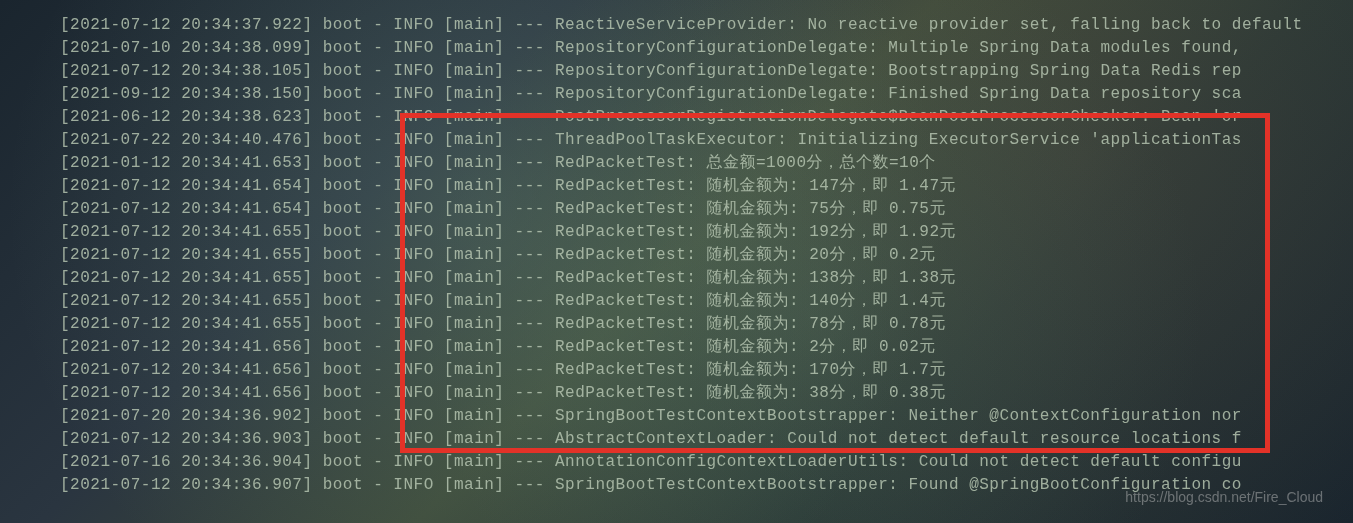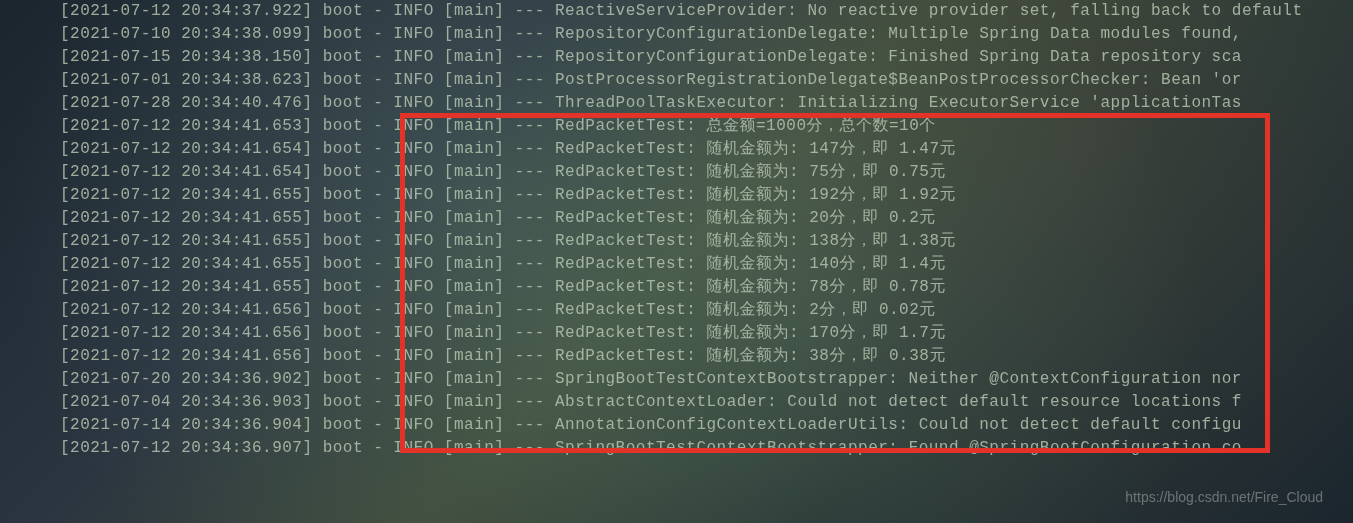--- a/index.html
+++ b/index.html
@@ -27,21 +27,21 @@
       padding: 0 0 0 0;
       white-space: nowrap;
       color: #a8b8a0;
     }
     .log-line {
       padding-left: 60px;
       color: rgba(180,195,175,0.85);
       letter-spacing: 0.5px;
     }
     .log-line.first {
-      padding-top: 0;
+      padding-top: 14px;
     }
     .highlight-box {
       position: absolute;
       left: 400px;
       top: 113px;
       width: 870px;
       height: 340px;
       border: 5px solid #e33228;
       z-index: 2;
       pointer-events: none;
@@ -57,36 +57,37 @@
     }
   </style>
 </head>
 <body>
 
 <div class="bg-overlay"></div>
 
 <div class="log-container">
   <div class="log-line first">[2021-07-12 20:34:37.922] boot -  INFO [main] --- ReactiveServiceProvider: No reactive provider set, falling back to default</div>
   <div class="log-line">[2021-07-10 20:34:38.099] boot -  INFO [main] --- RepositoryConfigurationDelegate: Multiple Spring Data modules found,</div>
-  <div class="log-line">[2021-07-15 20:34:38.150] boot -  INFO [main] --- RepositoryConfigurationDelegate: Finished Spring Data repository sca</div>
-  <div class="log-line">[2021-07-01 20:34:38.623] boot -  INFO [main] --- PostProcessorRegistrationDelegate$BeanPostProcessorChecker: Bean 'or</div>
-  <div class="log-line">[2021-07-28 20:34:40.476] boot -  INFO [main] --- ThreadPoolTaskExecutor: Initializing ExecutorService 'applicationTas</div>
-  <div class="log-line">[2021-07-12 20:34:41.653] boot -  INFO [main] --- RedPacketTest: 总金额=1000分，总个数=10个</div>
+  <div class="log-line">[2021-07-12 20:34:38.105] boot -  INFO [main] --- RepositoryConfigurationDelegate: Bootstrapping Spring Data Redis rep</div>
+  <div class="log-line">[2021-09-12 20:34:38.150] boot -  INFO [main] --- RepositoryConfigurationDelegate: Finished Spring Data repository sca</div>
+  <div class="log-line">[2021-06-12 20:34:38.623] boot -  INFO [main] --- PostProcessorRegistrationDelegate$BeanPostProcessorChecker: Bean 'or</div>
+  <div class="log-line">[2021-07-22 20:34:40.476] boot -  INFO [main] --- ThreadPoolTaskExecutor: Initializing ExecutorService 'applicationTas</div>
+  <div class="log-line">[2021-01-12 20:34:41.653] boot -  INFO [main] --- RedPacketTest: 总金额=1000分，总个数=10个</div>
   <div class="log-line">[2021-07-12 20:34:41.654] boot -  INFO [main] --- RedPacketTest: 随机金额为: 147分，即 1.47元</div>
   <div class="log-line">[2021-07-12 20:34:41.654] boot -  INFO [main] --- RedPacketTest: 随机金额为: 75分，即 0.75元</div>
   <div class="log-line">[2021-07-12 20:34:41.655] boot -  INFO [main] --- RedPacketTest: 随机金额为: 192分，即 1.92元</div>
   <div class="log-line">[2021-07-12 20:34:41.655] boot -  INFO [main] --- RedPacketTest: 随机金额为: 20分，即 0.2元</div>
   <div class="log-line">[2021-07-12 20:34:41.655] boot -  INFO [main] --- RedPacketTest: 随机金额为: 138分，即 1.38元</div>
   <div class="log-line">[2021-07-12 20:34:41.655] boot -  INFO [main] --- RedPacketTest: 随机金额为: 140分，即 1.4元</div>
   <div class="log-line">[2021-07-12 20:34:41.655] boot -  INFO [main] --- RedPacketTest: 随机金额为: 78分，即 0.78元</div>
   <div class="log-line">[2021-07-12 20:34:41.656] boot -  INFO [main] --- RedPacketTest: 随机金额为: 2分，即 0.02元</div>
   <div class="log-line">[2021-07-12 20:34:41.656] boot -  INFO [main] --- RedPacketTest: 随机金额为: 170分，即 1.7元</div>
   <div class="log-line">[2021-07-12 20:34:41.656] boot -  INFO [main] --- RedPacketTest: 随机金额为: 38分，即 0.38元</div>
   <div class="log-line">[2021-07-20 20:34:36.902] boot -  INFO [main] --- SpringBootTestContextBootstrapper: Neither @ContextConfiguration nor</div>
-  <div class="log-line">[2021-07-04 20:34:36.903] boot -  INFO [main] --- AbstractContextLoader: Could not detect default resource locations f</div>
-  <div class="log-line">[2021-07-14 20:34:36.904] boot -  INFO [main] --- AnnotationConfigContextLoaderUtils: Could not detect default configu</div>
+  <div class="log-line">[2021-07-12 20:34:36.903] boot -  INFO [main] --- AbstractContextLoader: Could not detect default resource locations f</div>
+  <div class="log-line">[2021-07-16 20:34:36.904] boot -  INFO [main] --- AnnotationConfigContextLoaderUtils: Could not detect default configu</div>
   <div class="log-line">[2021-07-12 20:34:36.907] boot -  INFO [main] --- SpringBootTestContextBootstrapper: Found @SpringBootConfiguration co</div>
 
 </div>
 
 <div class="highlight-box"></div>
 
 <div class="watermark">https://blog.csdn.net/Fire_Cloud</div>
 
 </body></html>

